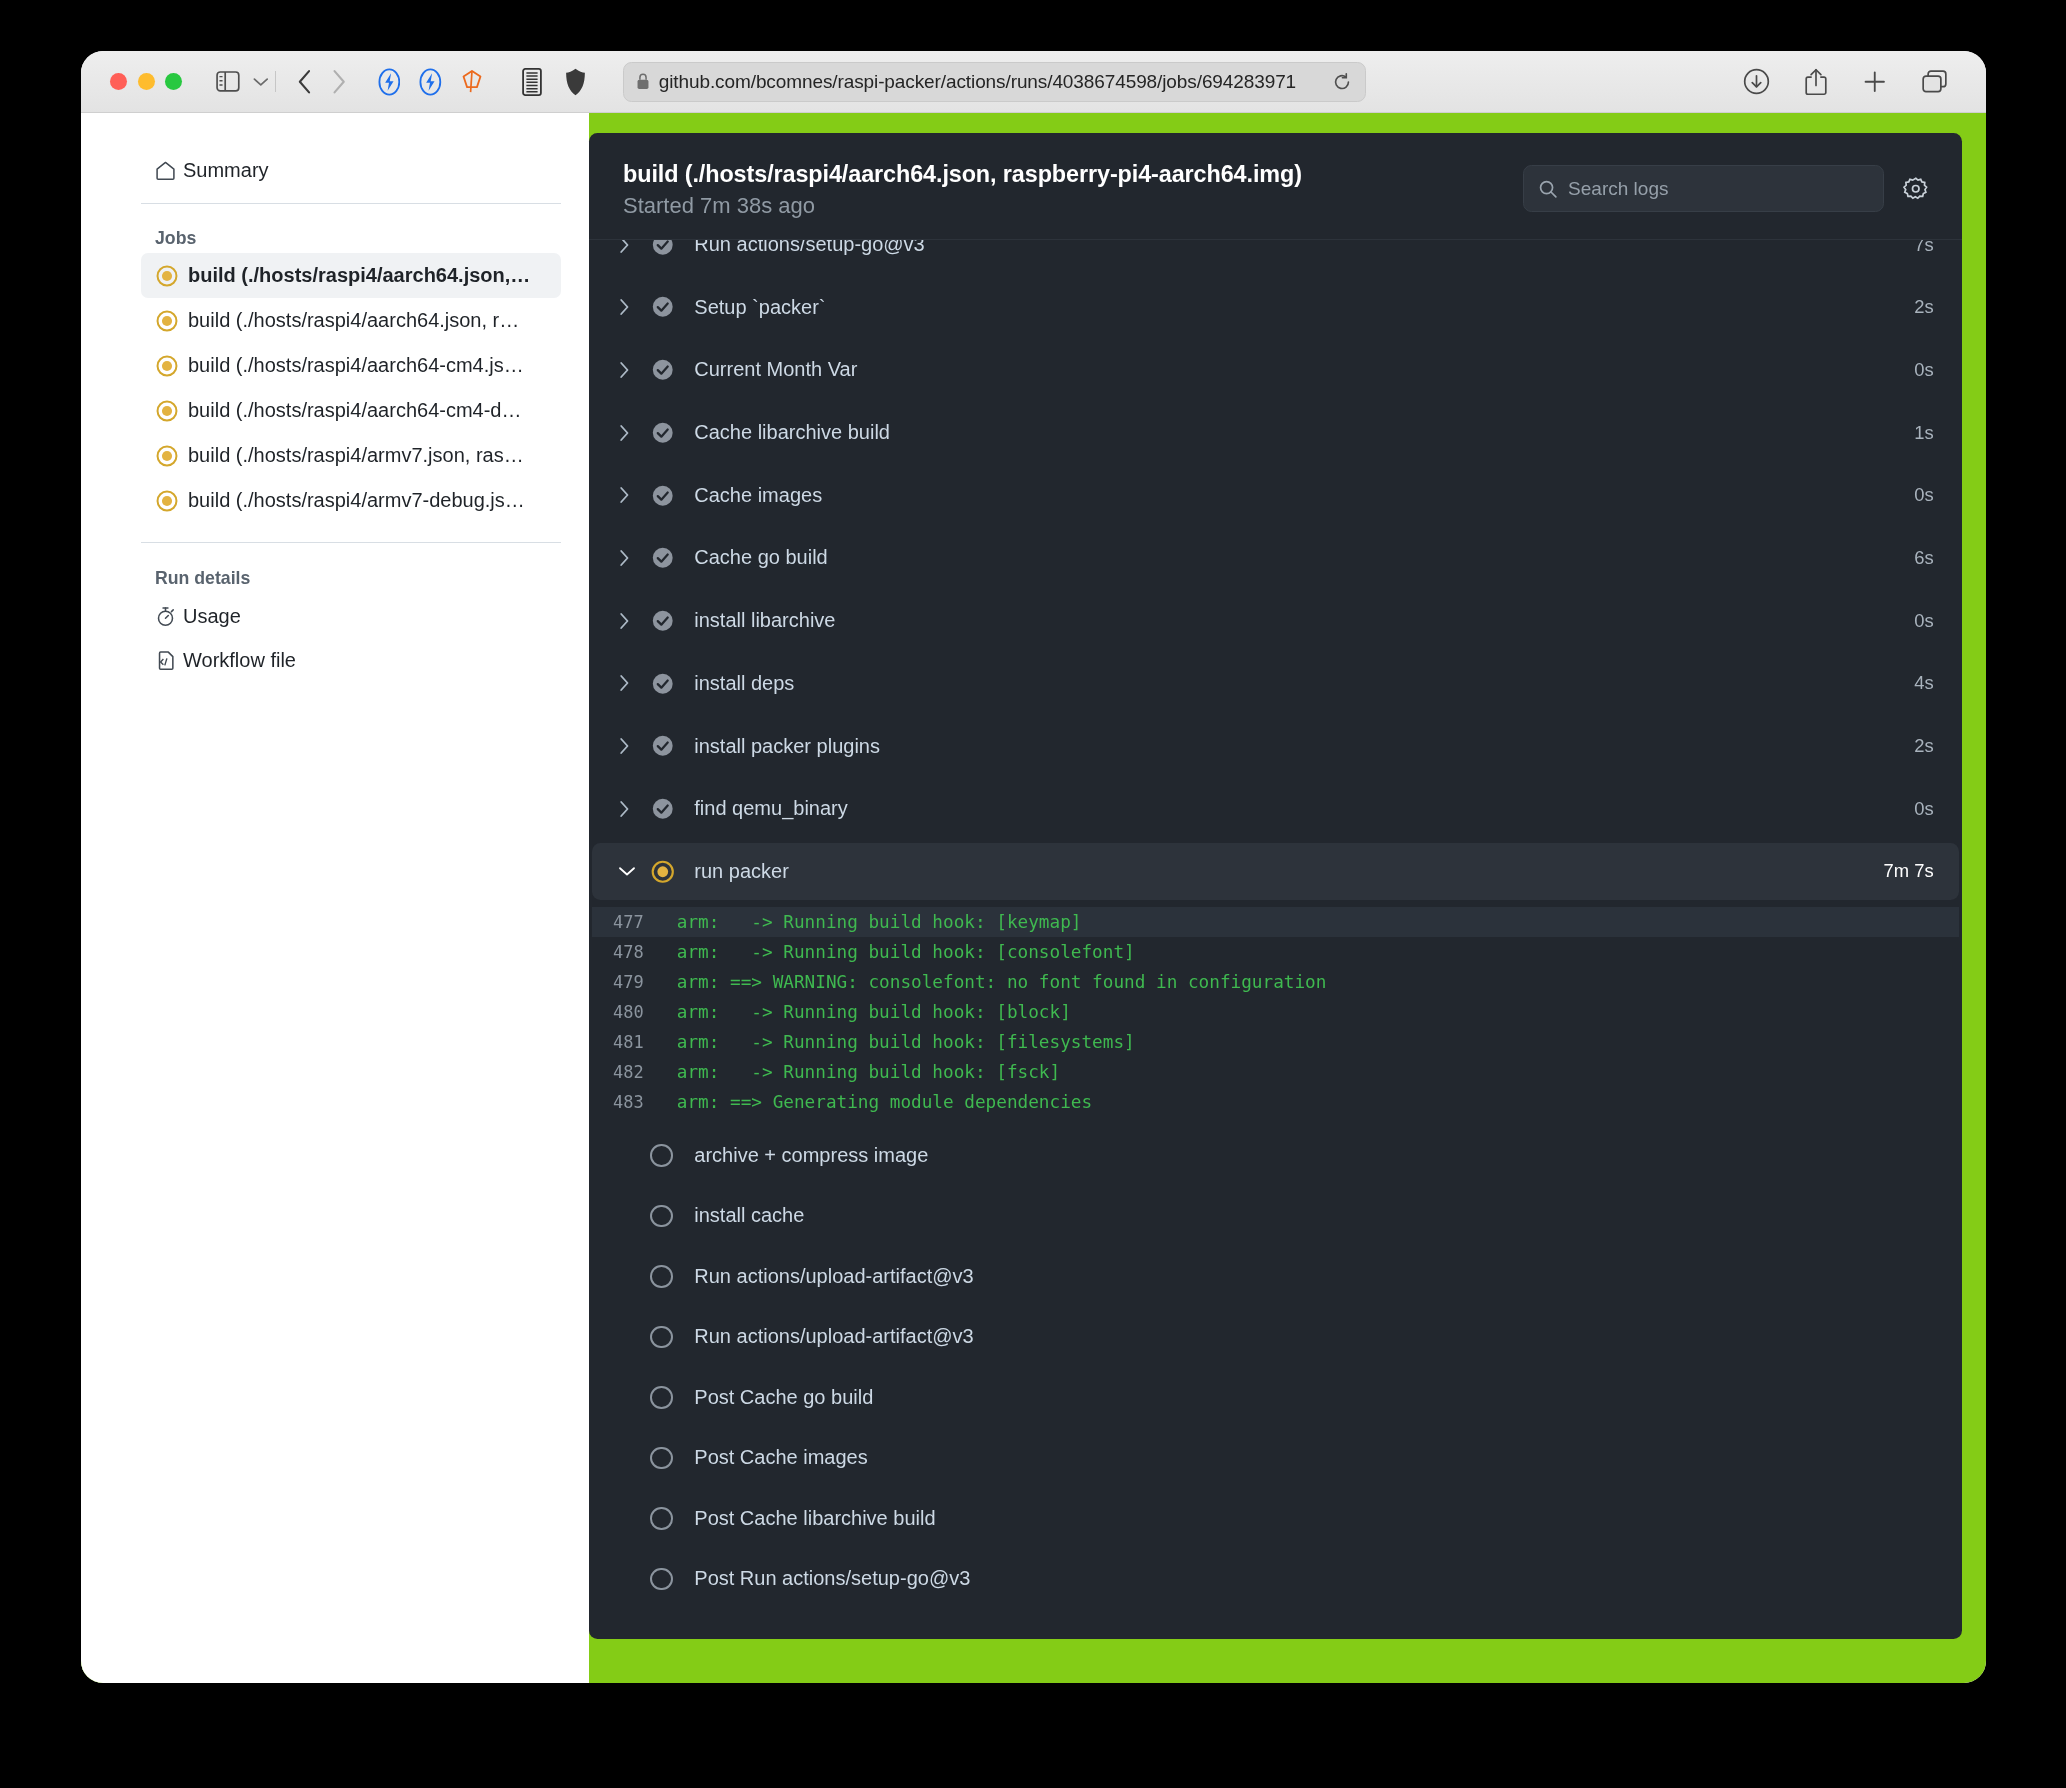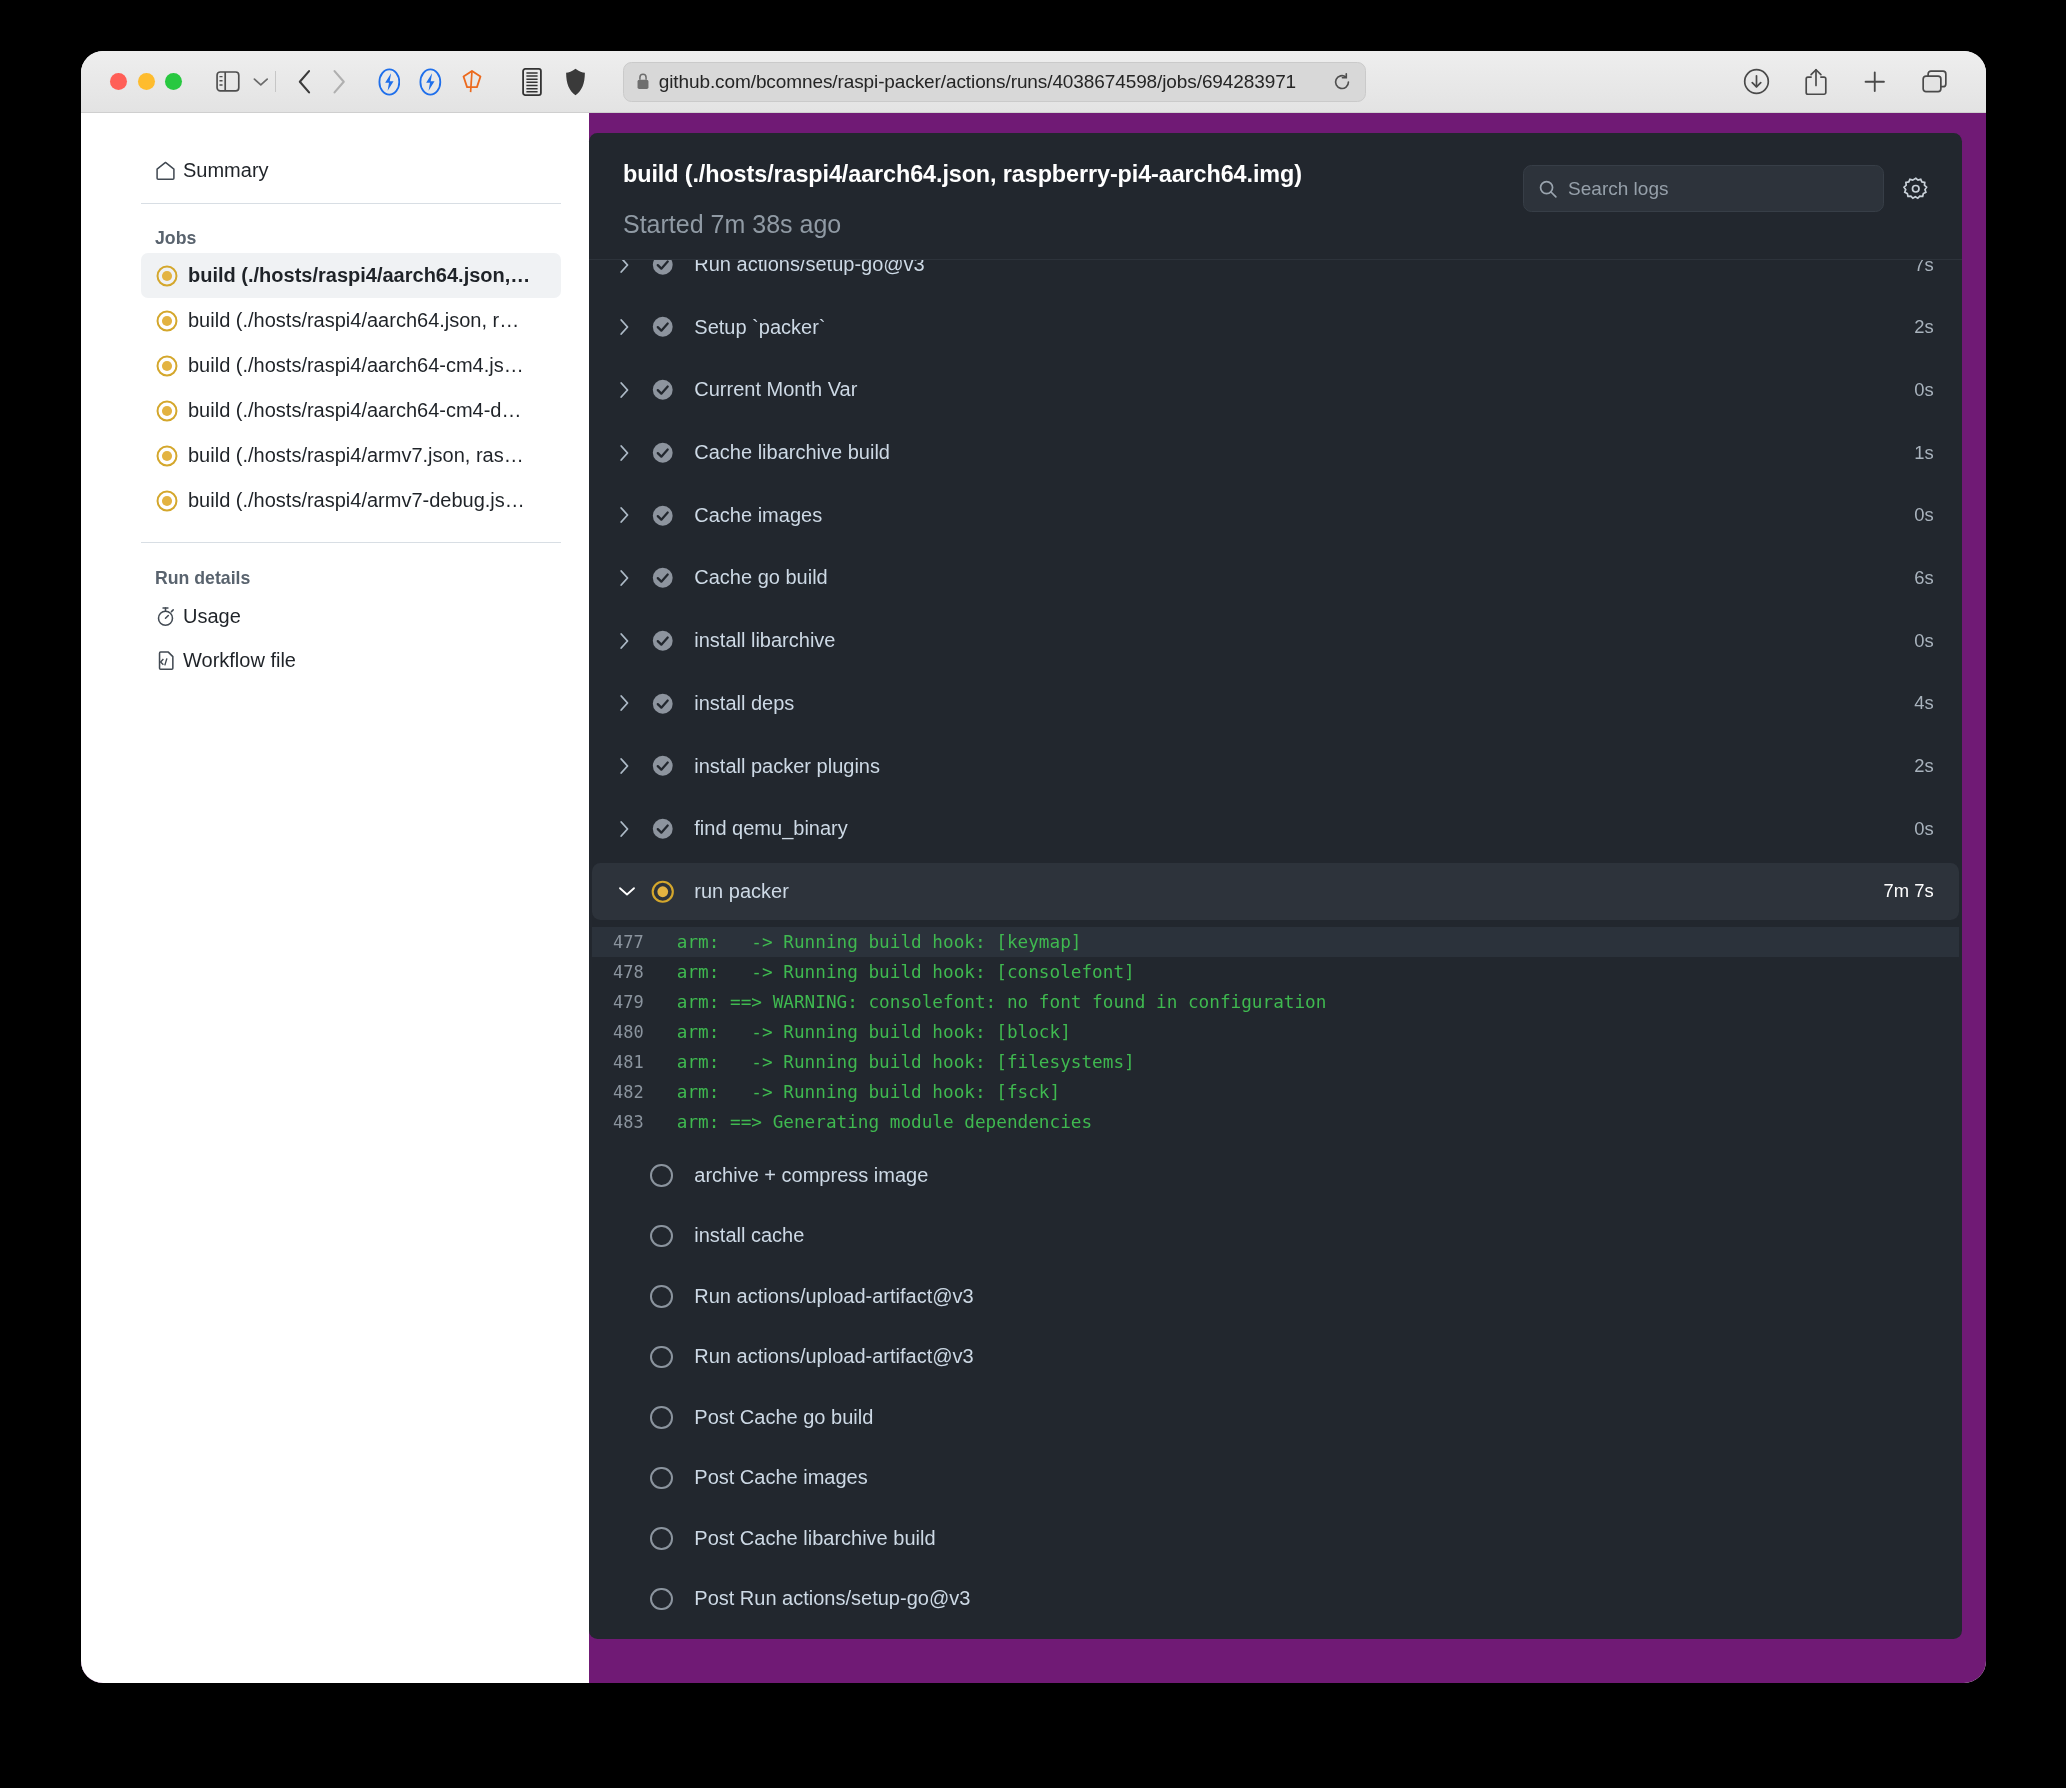--- a/index.html
+++ b/index.html
@@ -92,21 +92,21 @@
     align-items: center;
     gap: 34px;
     margin-right: 38px;
     color:#4a4a4a;
   }
 
   
   #page {
     position: relative;
     height: calc(100% - 62px);
-    background: #701a75;
+    background: #84cc16;
     display: flex;
   }
 
   
   #sidebar {
     width: 508px;
     padding: 35px 0 0 60px;
     background: #ffffff;
     flex-shrink: 0;
   }
@@ -184,23 +184,23 @@
     border-bottom: 0.7px solid #2d333b;
   }
   #main-header .titles { flex:1; }
   #job-title {
     font-size: 23.4px;
     font-weight: bold;
     color: #ffffff;
     letter-spacing: -0.1px;
   }
   #job-subtitle {
-    font-size: 25px;
+    font-size: 22px;
     color: #909aa4;
-    margin-top: 22px;
+    margin-top: 5px;
   }
   .header-tools { display:flex; align-items:center; gap: 18.4px; margin-top: 4.2px; }
   #search-box {
     width: 361px;
     height: 47px;
     background: #2d333b;
     border: 0.7px solid #373e47;
     border-radius: 8.5px;
     display:flex;
     align-items:center;

